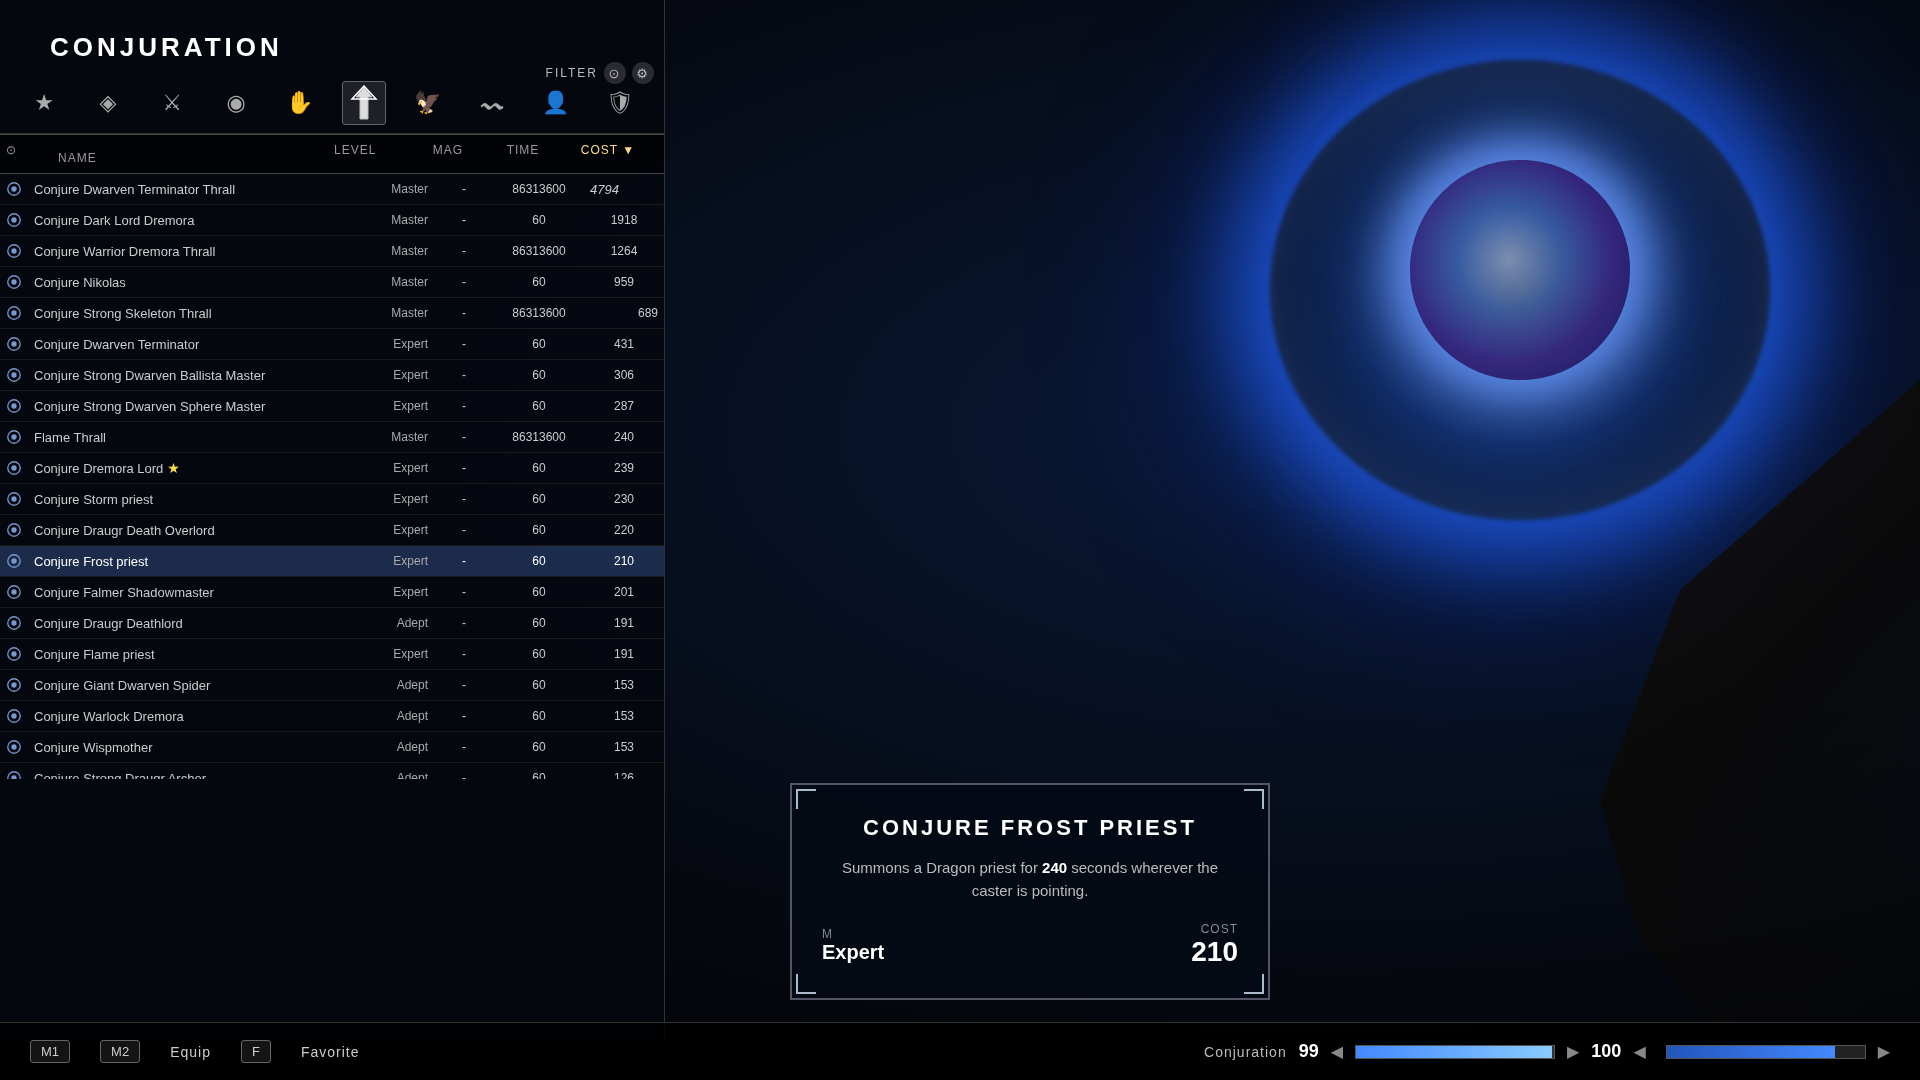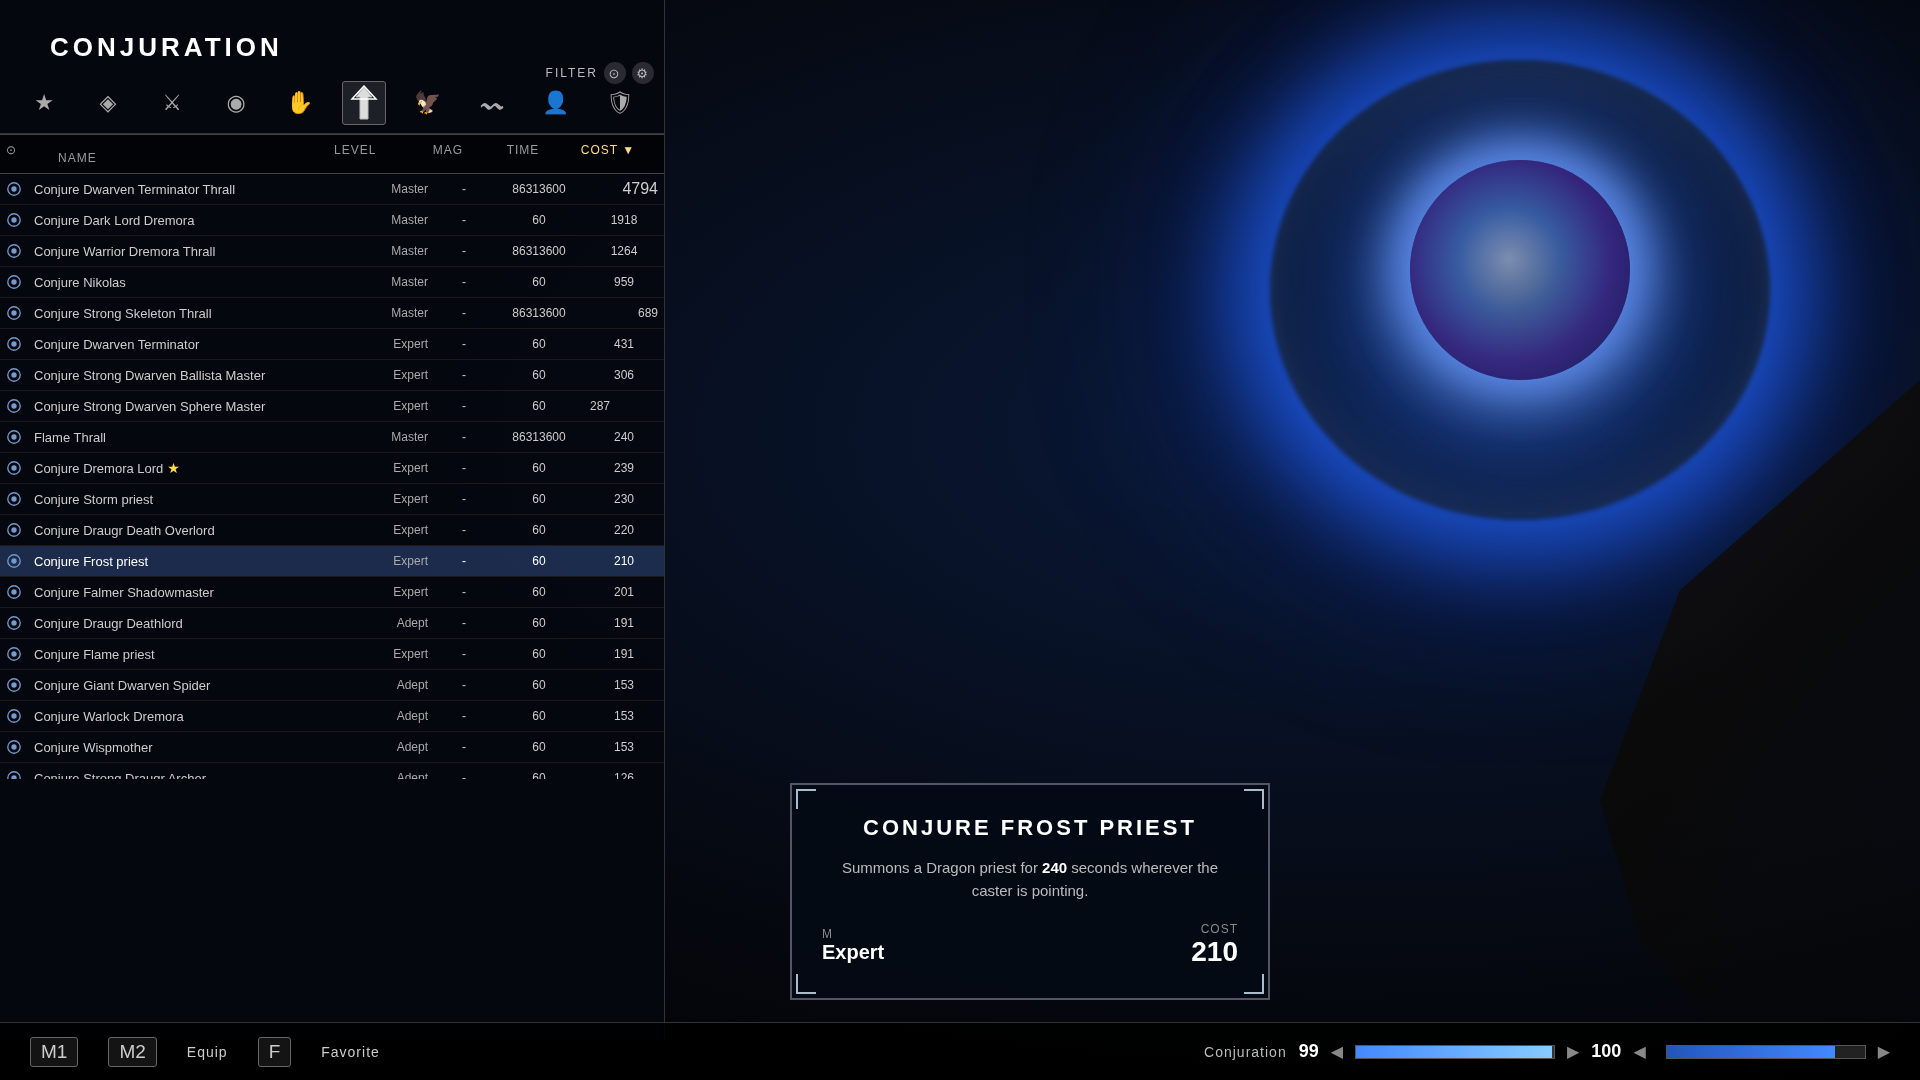--- a/index.html
+++ b/index.html
@@ -191,21 +191,21 @@
       border-top: 1px solid #333;
       display: flex;
       align-items: center;
       padding: 0 30px;
       gap: 30px;
     }
     .key-btn {
       padding: 3px 10px;
       border: 1px solid #666;
       border-radius: 3px;
-      font-size: 19px;
+      font-size: 13px;
       color: #ccc;
       background: rgba(255,255,255,0.08);
     }
     .key-label {
       font-size: 14px;
       color: #ccc;
       letter-spacing: 1px;
     }
 
     
@@ -364,21 +364,21 @@
             <circle cx="9" cy="9" r="7" fill="none" stroke="#7799cc" stroke-width="1.5"></circle>
             <circle cx="9" cy="9" r="3" fill="#7799cc"></circle>
           </svg>
     </div>
     <div style="font-size:13px;color:#ccc">
       Conjure Dwarven Terminator Thrall
     </div>
     <div class="col-level">Master</div>
     <div class="col-mag">-</div>
     <div class="col-time">86313600</div>
-    <div class="col-cost" style="text-align:right;font-size:16px;">4794</div>
+    <div class="col-cost" style="text-align:left;font-size:13px;font-style:italic;">4794</div>
   </div>
       <div class="spell-row">
     <div class="col-icon">
       <svg width="18" height="18" viewBox="0 0 18 18">
             <circle cx="9" cy="9" r="7" fill="none" stroke="#7799cc" stroke-width="1.5"></circle>
             <circle cx="9" cy="9" r="3" fill="#7799cc"></circle>
           </svg>
     </div>
     <div style="font-size:13px;color:#ccc">
       Conjure Dark Lord Dremora
@@ -469,21 +469,21 @@
             <circle cx="9" cy="9" r="7" fill="none" stroke="#7799cc" stroke-width="1.5"></circle>
             <circle cx="9" cy="9" r="3" fill="#7799cc"></circle>
           </svg>
     </div>
     <div style="font-size:13px;color:#ccc">
       Conjure Strong Dwarven Sphere Master
     </div>
     <div class="col-level">Expert</div>
     <div class="col-mag">-</div>
     <div class="col-time">60</div>
-    <div class="col-cost" style="text-align:left;font-size:12px;">287</div>
+    <div class="col-cost" style="text-align:center;font-size:12px;">287</div>
   </div>
       <div class="spell-row">
     <div class="col-icon">
       <svg width="18" height="18" viewBox="0 0 18 18">
             <circle cx="9" cy="9" r="7" fill="none" stroke="#7799cc" stroke-width="1.5"></circle>
             <circle cx="9" cy="9" r="3" fill="#7799cc"></circle>
           </svg>
     </div>
     <div style="font-size:13px;color:#ccc">
       Flame Thrall

